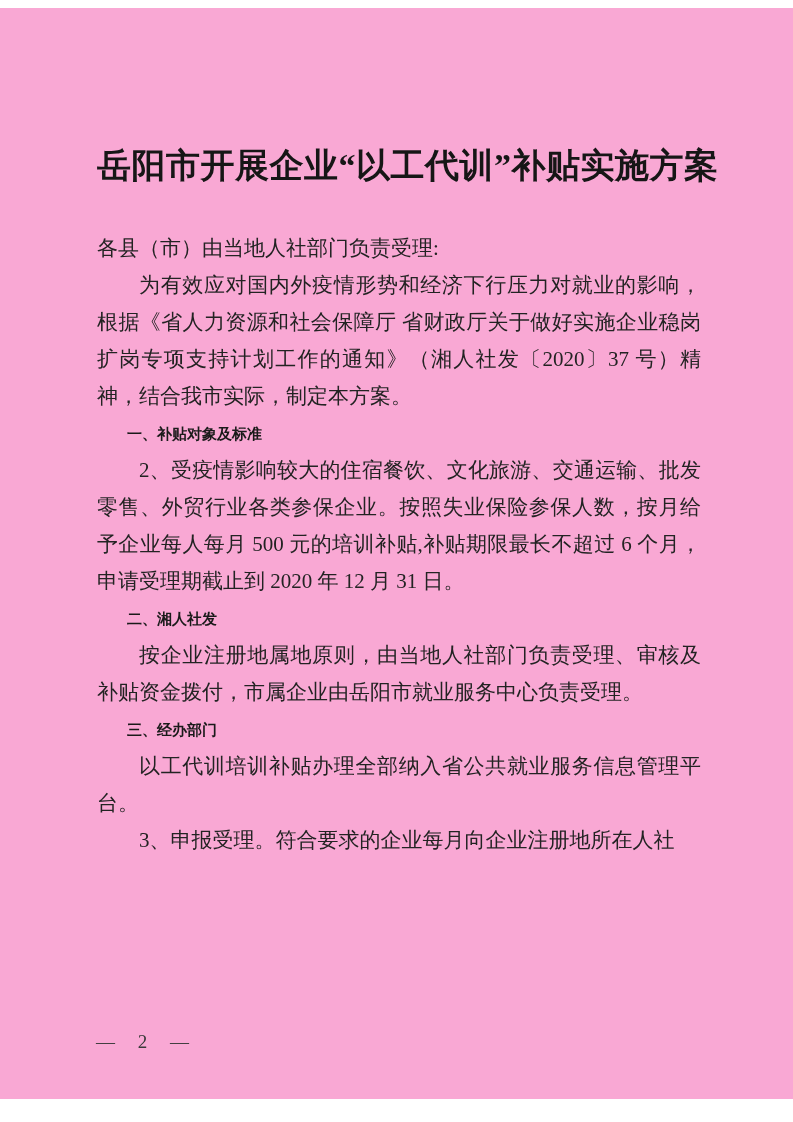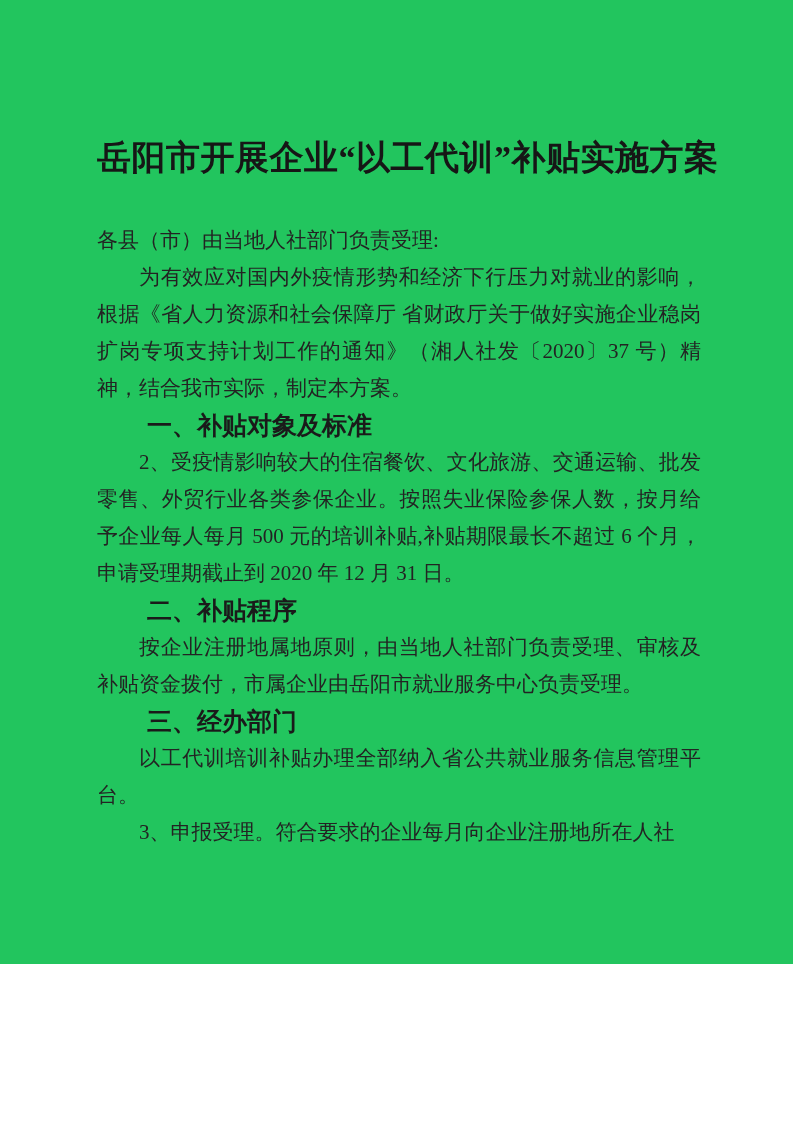--- a/index.html
+++ b/index.html
@@ -3,23 +3,23 @@
 <meta charset="utf-8">
 <style>
   html, body {
     margin: 0;
     padding: 0;
     background: #ffffff;
   }
   .page {
     position: relative;
     width: 793px;
-    height: 964px;
-    margin: 0 auto;
-    background: #22c55e;
+    height: 1091px;
+    margin: 8px auto;
+    background: #f9a8d4;
     overflow: hidden;
     font-family: "Liberation Serif", serif;
     color: #232323;
   }
   .doc {
     position: absolute;
     left: 97px;
     top: 136px;
     width: 604px;
   }
@@ -46,21 +46,21 @@
   .para {
     text-indent: 2em;
     margin: 0;
   }
   .section-heading {
     font-family: "Liberation Sans", sans-serif;
     font-weight: 700;
     color: #1a1a1a;
     text-indent: 2em;
     margin: 0;
-    font-size: 25px;
+    font-size: 15px;
     line-height: 37px;
   }
   .page-footer {
     position: absolute;
     left: 96px;
     top: 1022px;
     font-size: 19px;
     line-height: 24px;
     color: #3a3a3a;
     letter-spacing: 9px;
@@ -78,21 +78,21 @@
     <div class="body-text">
       <p class="salutation">各县（市）由当地人社部门负责受理:</p>
 
       <p class="para">为有效应对国内外疫情形势和经济下行压力对就业的影响，根据《省人力资源和社会保障厅 省财政厅关于做好实施企业稳岗扩岗专项支持计划工作的通知》（湘人社发〔2020〕37 号）精神，结合我市实际，制定本方案。</p>
 
       <p class="section-heading">一、补贴对象及标准</p>
 
 
       <p class="para">2、受疫情影响较大的住宿餐饮、文化旅游、交通运输、批发零售、外贸行业各类参保企业。按照失业保险参保人数，按月给予企业每人每月 500 元的培训补贴,补贴期限最长不超过 6 个月，申请受理期截止到 2020 年 12 月 31 日。</p>
 
-      <p class="section-heading">二、补贴程序</p>
+      <p class="section-heading">二、湘人社发</p>
 
       <p class="para">按企业注册地属地原则，由当地人社部门负责受理、审核及补贴资金拨付，市属企业由岳阳市就业服务中心负责受理。</p>
 
       <p class="section-heading">三、经办部门</p>
 
       <p class="para">以工代训培训补贴办理全部纳入省公共就业服务信息管理平台。</p>
 
       <p class="para">3、申报受理。符合要求的企业每月向企业注册地所在人社</p>
     </div>
   </div>

